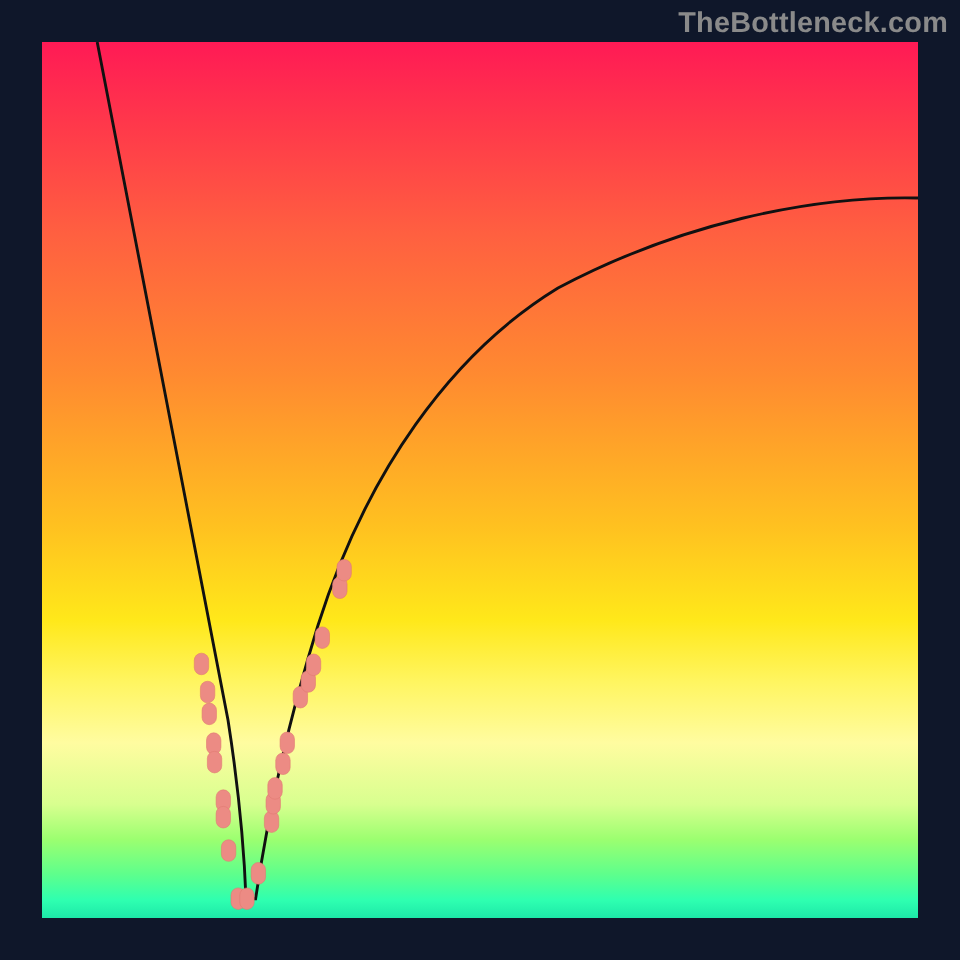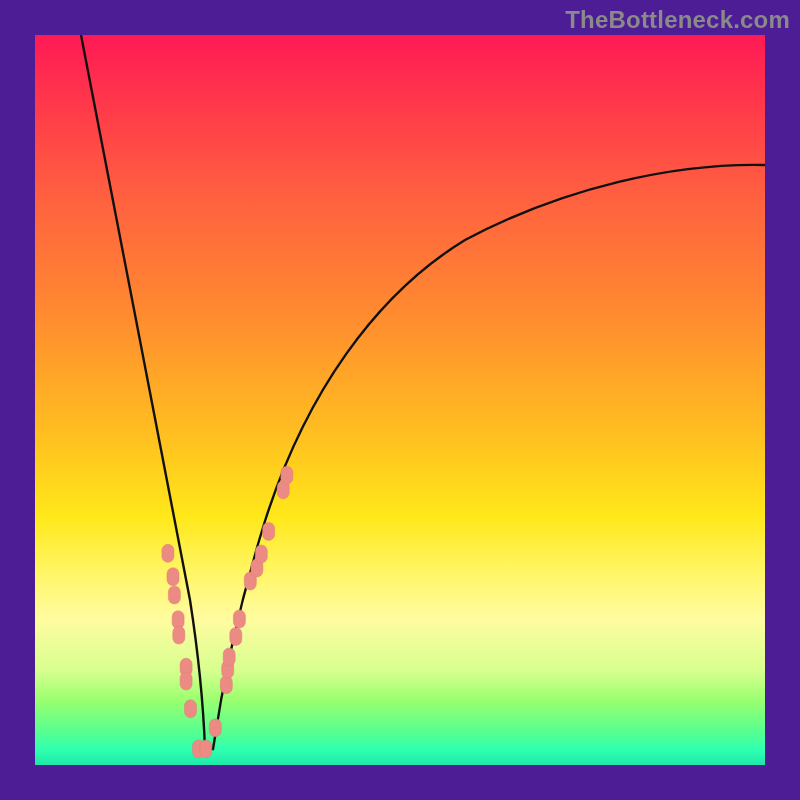--- a/index.html
+++ b/index.html
@@ -7,21 +7,21 @@
     padding: 0;
     width: 800px;
     height: 800px;
     background: #000;
     overflow: hidden;
   }
   .frame {
     position: relative;
     width: 800px;
     height: 800px;
-    background: #4c1d95;
+    background: #0f172a;
   }
   .plot-area {
     position: absolute;
     left: 35px;
     top: 35px;
     width: 730px;
     height: 730px;
     background: linear-gradient(
       to bottom,
       #ff1a55 0%,

